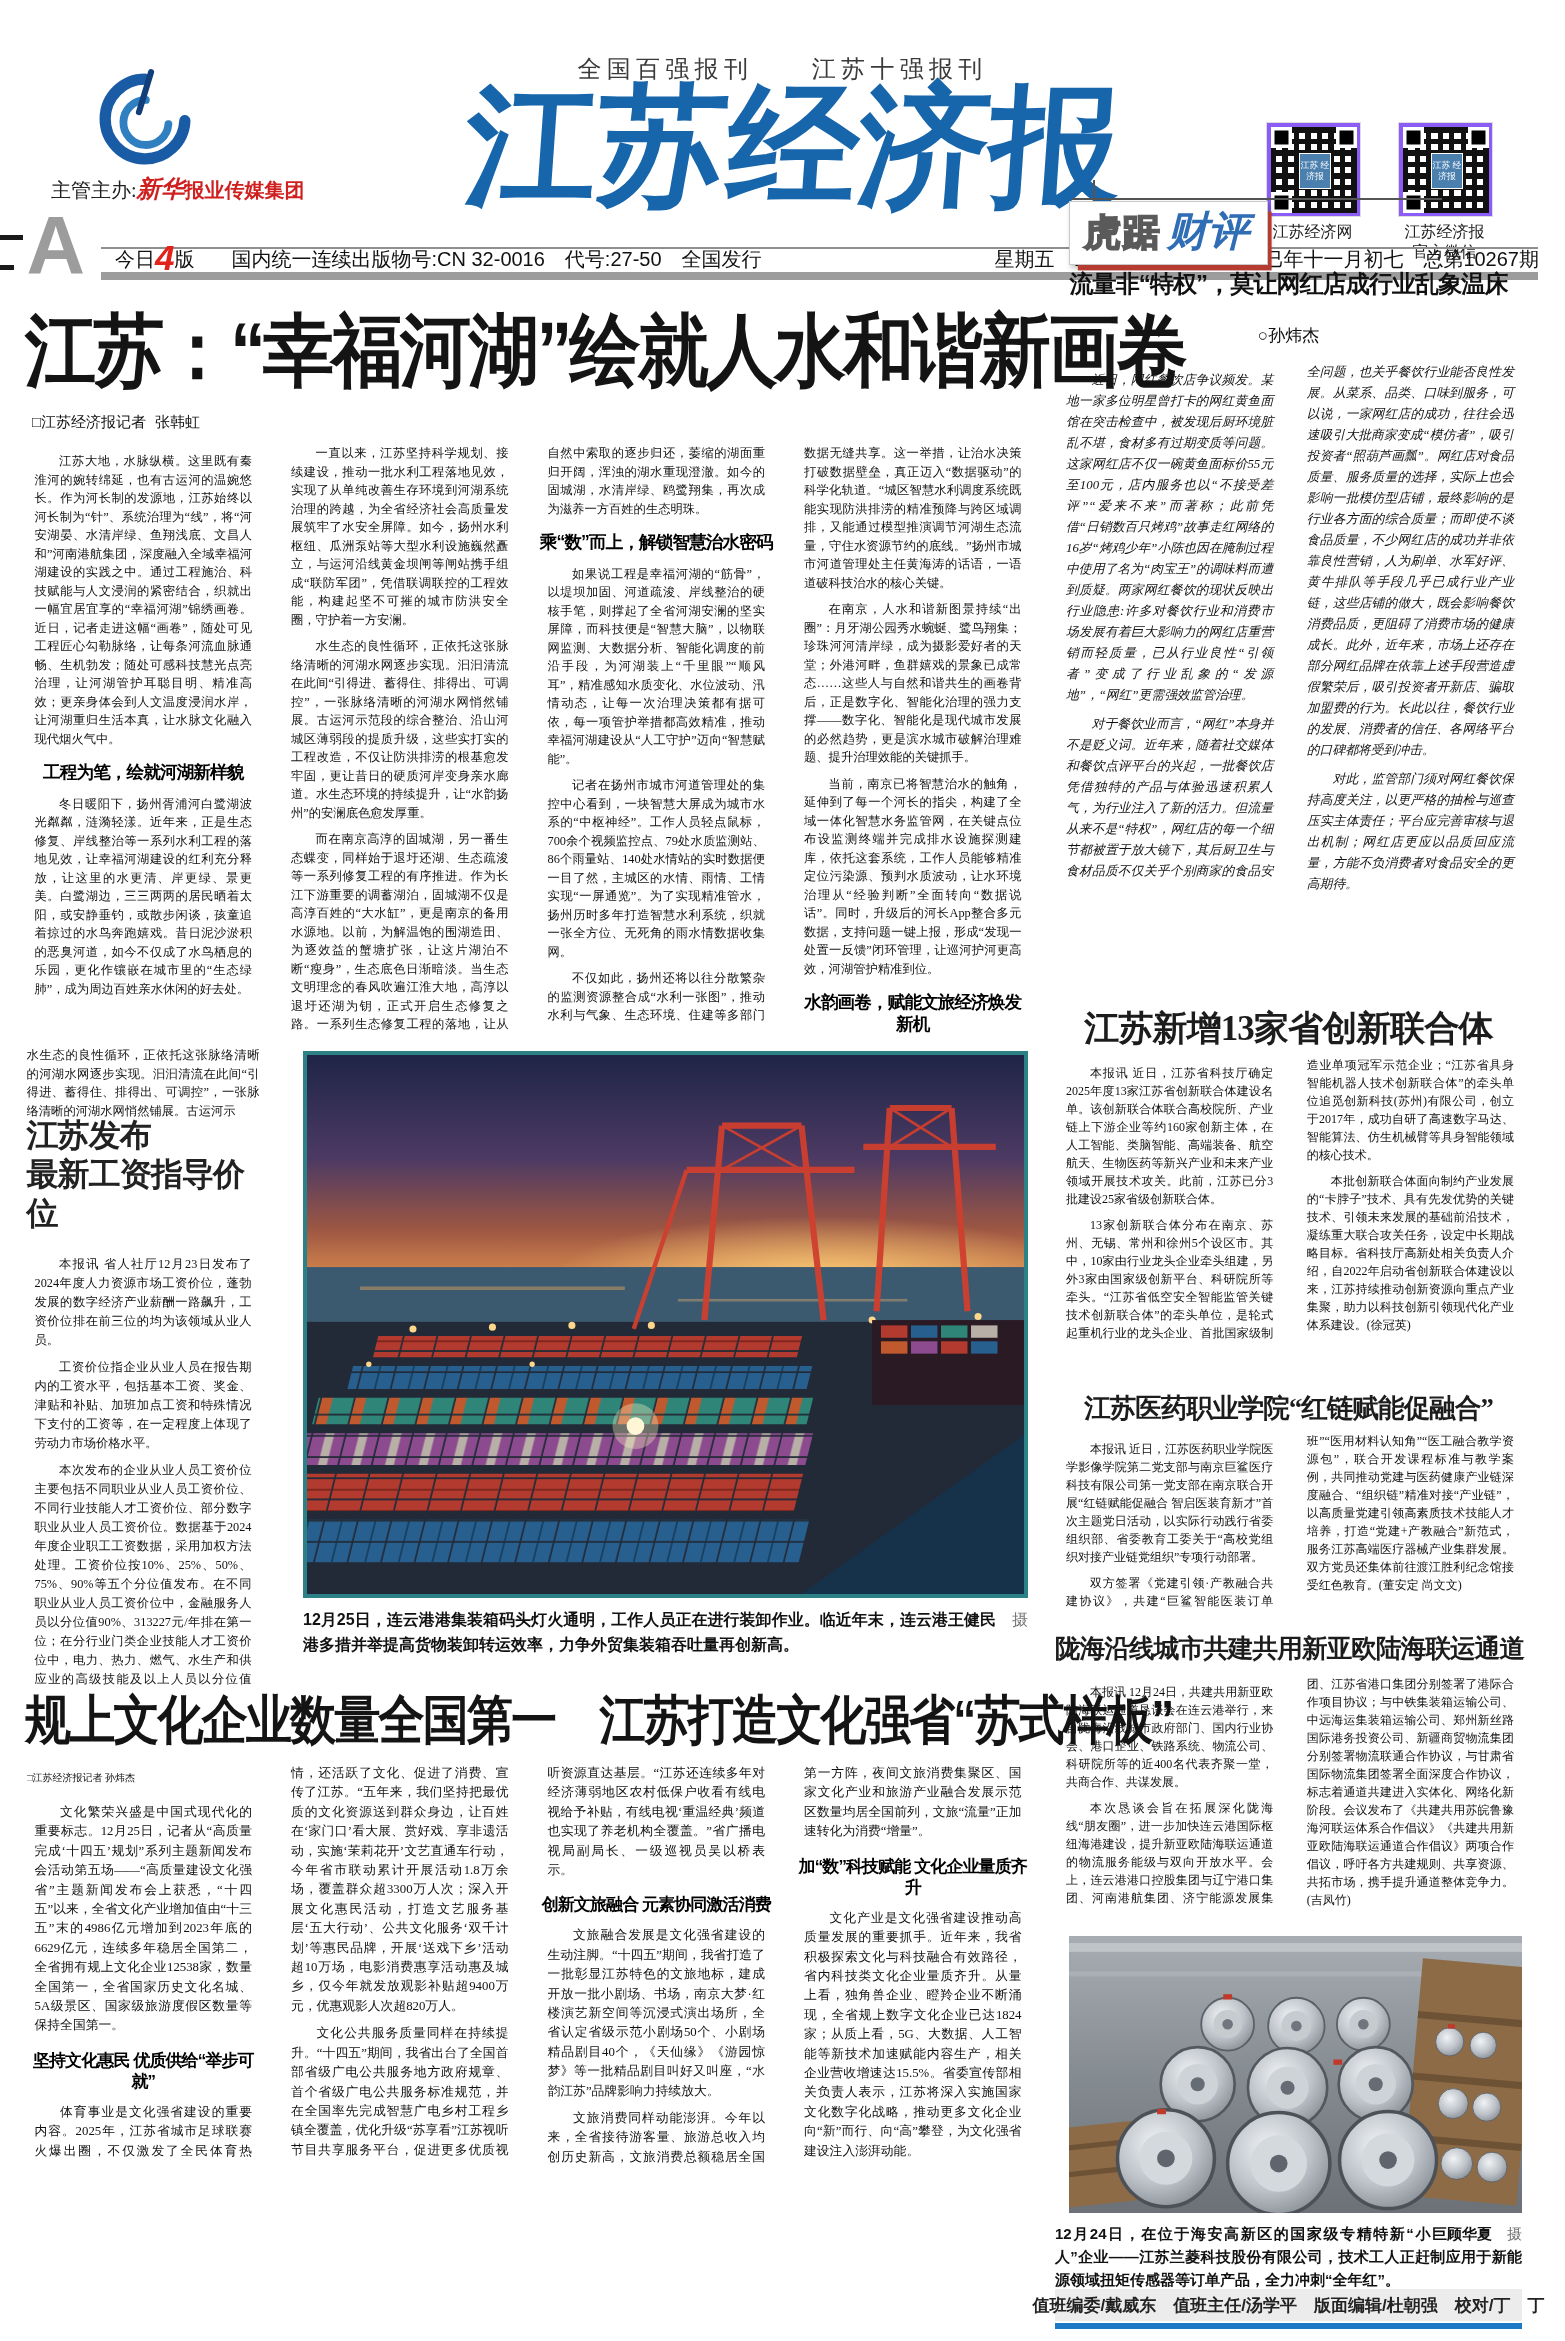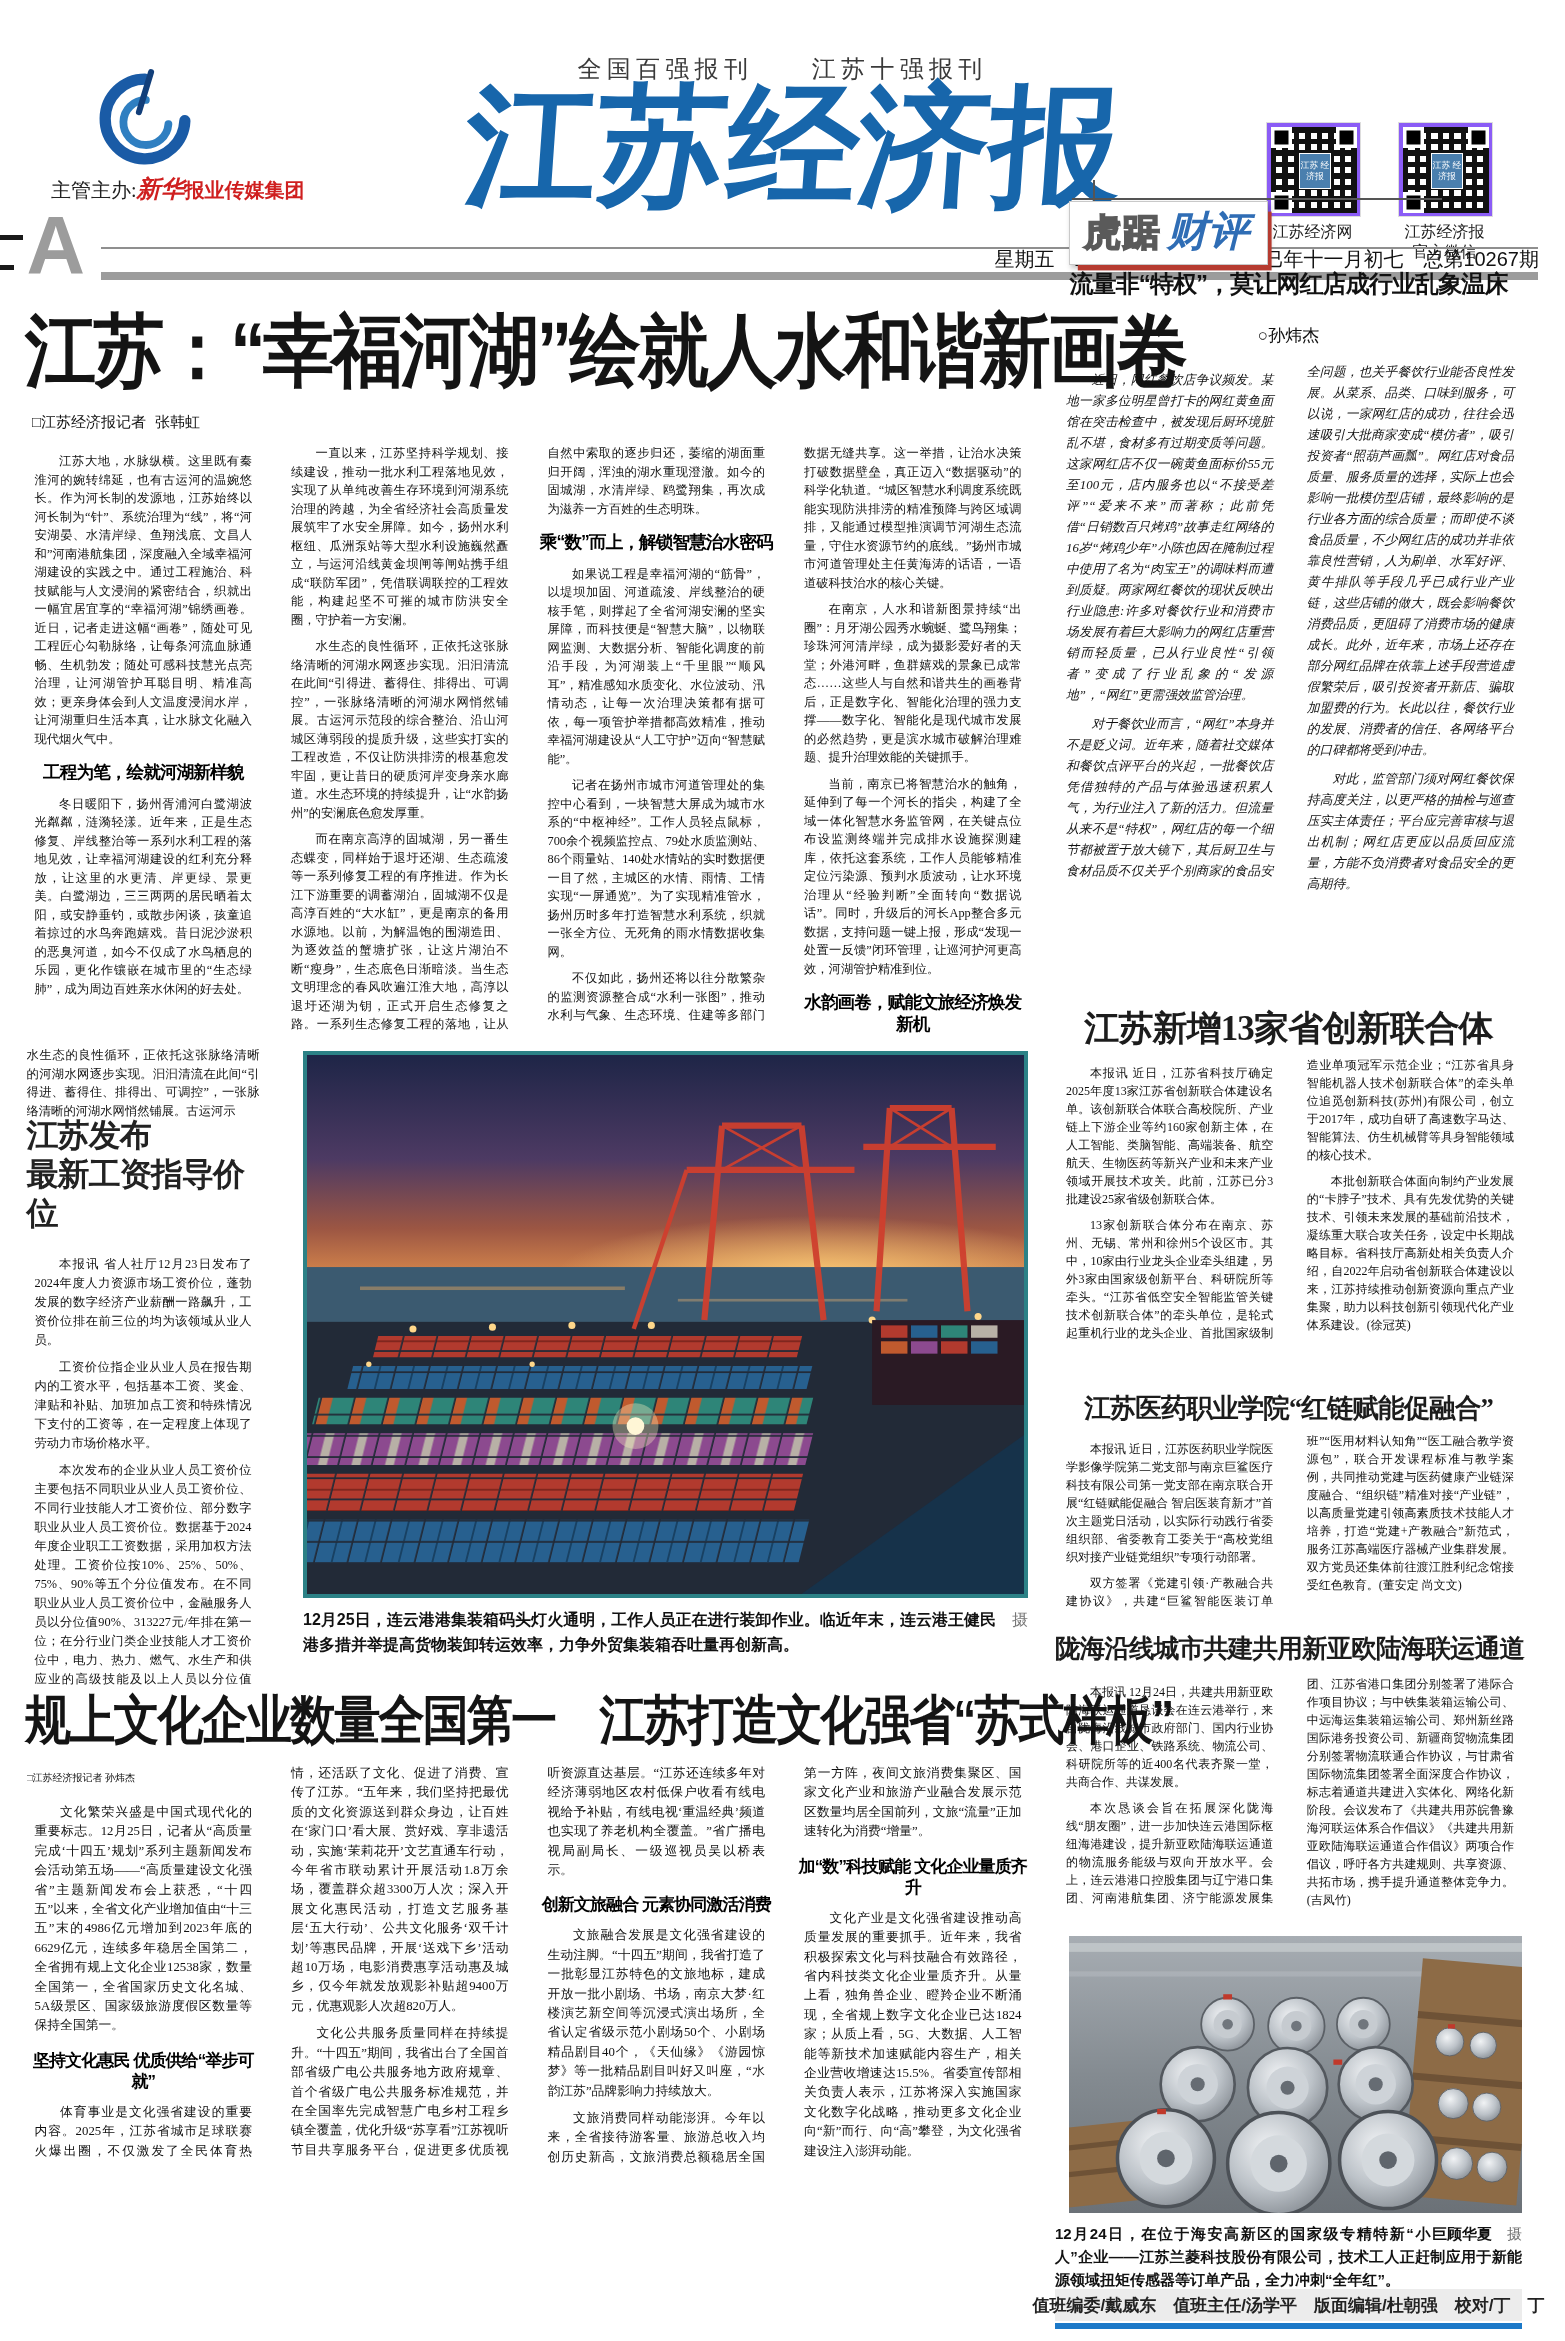--- a/index.html
+++ b/index.html
@@ -172,20 +172,23 @@
         <div class="qr-label">江苏经济报 官方微信</div>
       </div>
     </div>
   </div>
 
   <div class="abs edge-dash1"></div>
   <div class="abs edge-dash2"></div>
   <div class="abs edition-letter">A</div>
   <div class="abs rule-thin"></div>
   <div class="abs issue-row">
+    <div class="issue-left">
+      <span>今日</span><span class="pages-num">4</span><span>版</span><span class="issue-gap"></span><span>国内统一连续出版物号:CN 32-0016　代号:27-50　全国发行</span>
+    </div>
     <div class="issue-right">星期五　2025年12月26日　乙巳年十一月初七　总第10267期</div>
   </div>
   <div class="abs rule-thick"></div>
 
   <div class="abs lead-headline">江苏：“幸福河湖”绘就人水和谐新画卷</div>
   <div class="abs lead-byline">□江苏经济报记者 张韩虹</div>
   <div class="abs lead-text">
       <div class="blk blk-p">江苏大地，水脉纵横。这里既有秦淮河的婉转绵延，也有古运河的温婉悠长。作为河长制的发源地，江苏始终以河长制为“针”、系统治理为“线”，将“河安湖晏、水清岸绿、鱼翔浅底、文昌人和”河南港航集团，深度融入全域幸福河湖建设的实践之中。通过工程施治、科技赋能与人文浸润的紧密结合，织就出一幅宜居宜享的“幸福河湖”锦绣画卷。近日，记者走进这幅“画卷”，随处可见工程匠心勾勒脉络，让每条河流血脉通畅、生机勃发；随处可感科技慧光点亮治理，让河湖管护耳聪目明、精准高效；更亲身体会到人文温度浸润水岸，让河湖重归生活本真，让水脉文化融入现代烟火气中。</div>
       <div class="blk blk-h">工程为笔，绘就河湖新样貌</div>
       <div class="blk blk-p">冬日暖阳下，扬州胥浦河白鹭湖波光粼粼，涟漪轻漾。近年来，正是生态修复、岸线整治等一系列水利工程的落地见效，让幸福河湖建设的红利充分释放，让这里的水更清、岸更绿、景更美。白鹭湖边，三三两两的居民晒着太阳，或安静垂钓，或散步闲谈，孩童追着掠过的水鸟奔跑嬉戏。昔日泥沙淤积的恶臭河道，如今不仅成了水鸟栖息的乐园，更化作镶嵌在城市里的“生态绿肺”，成为周边百姓亲水休闲的好去处。</div>

